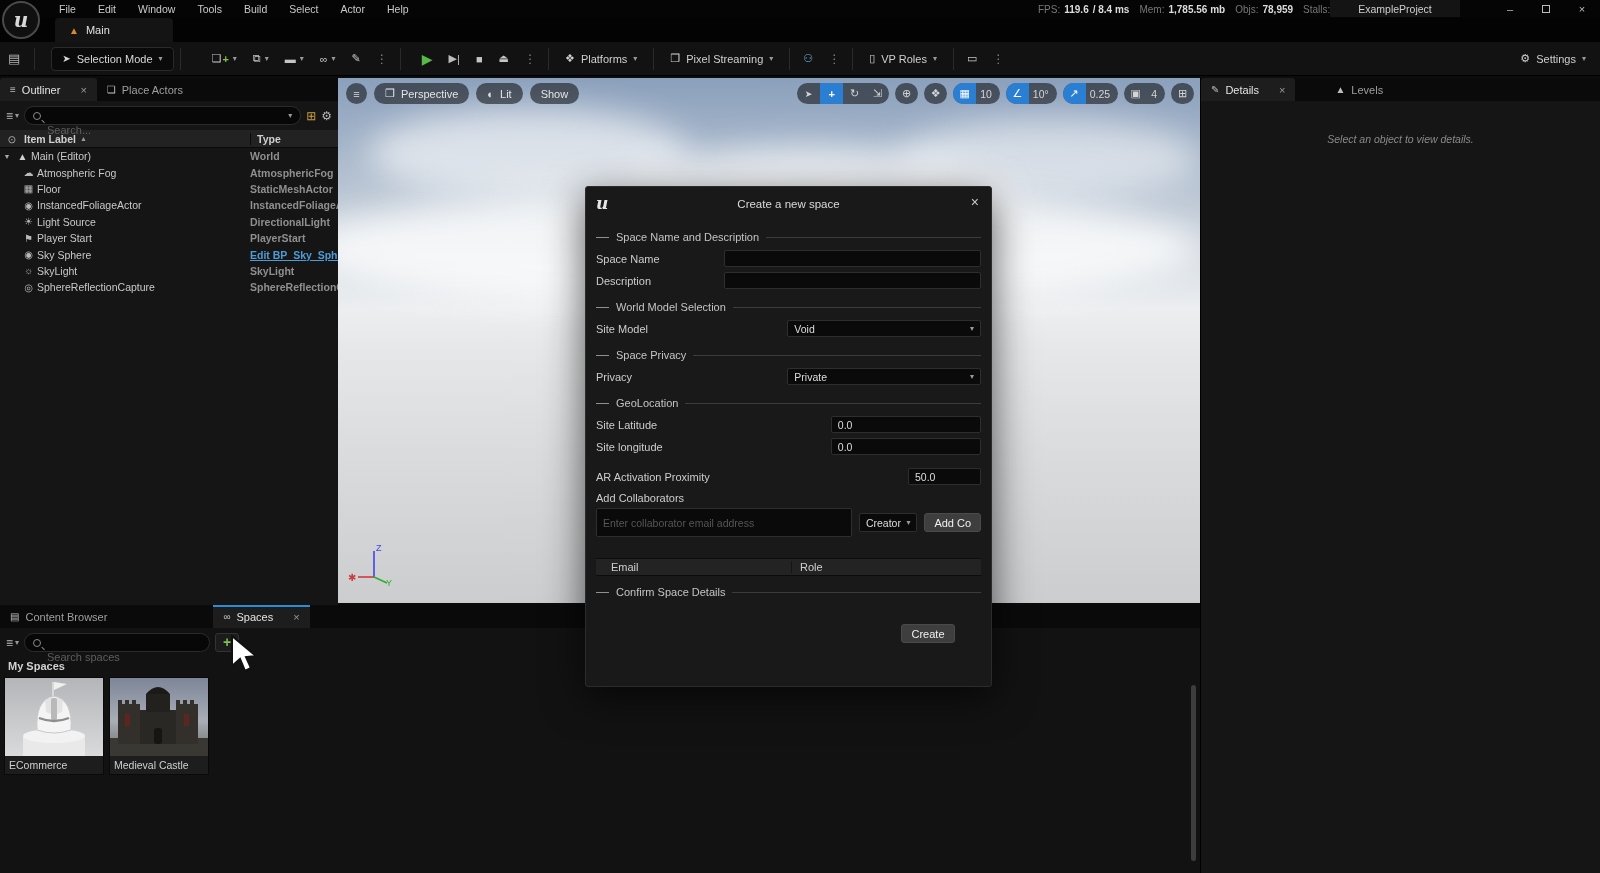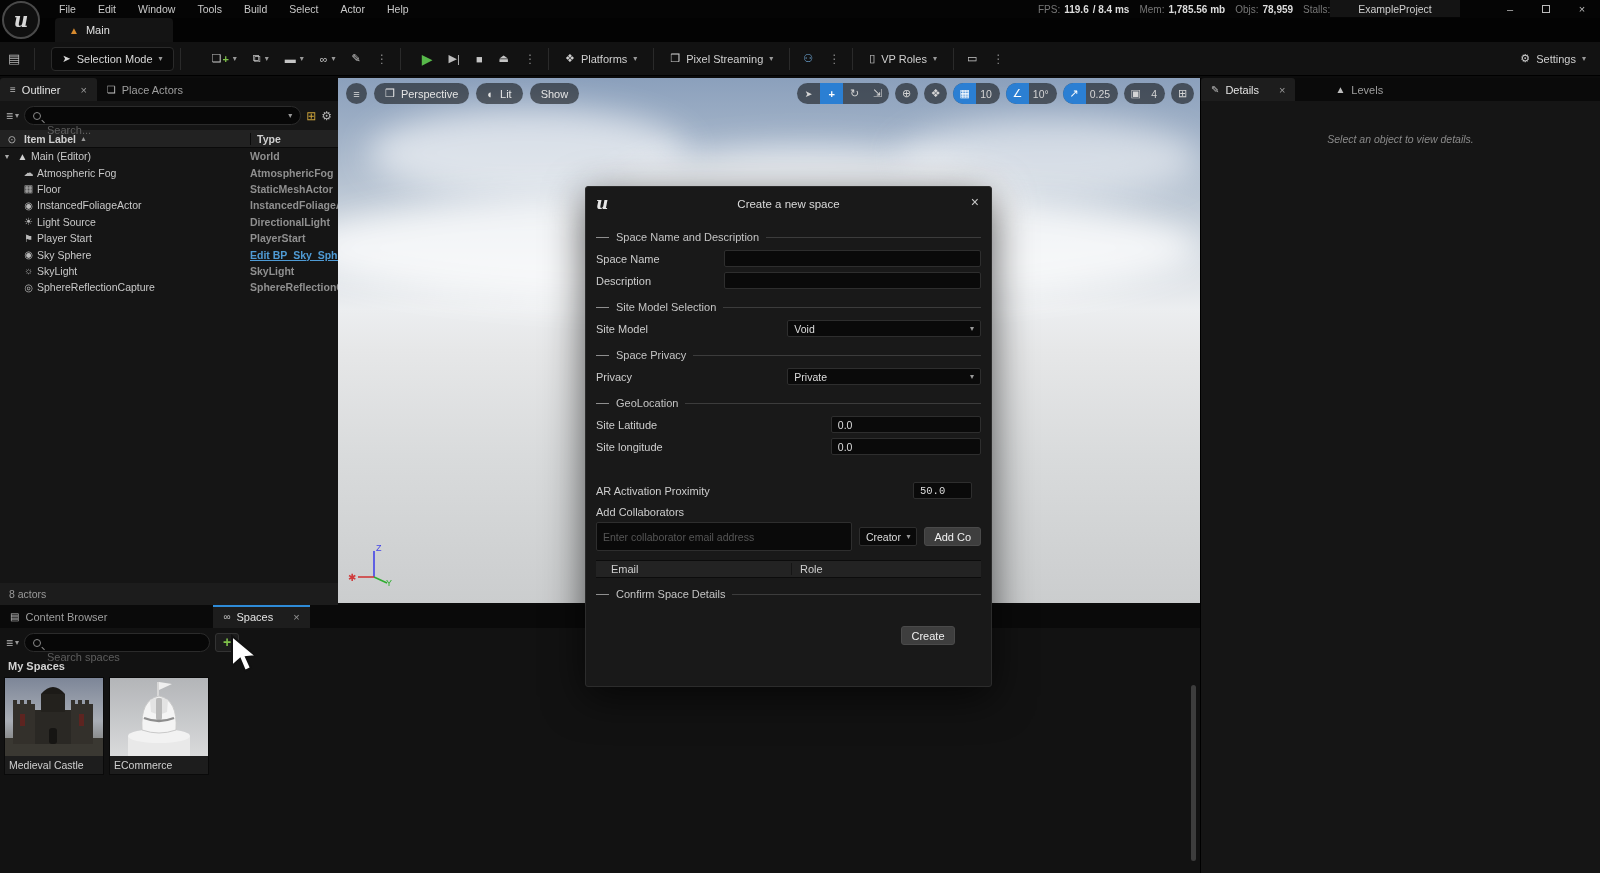--- a/index.html
+++ b/index.html
@@ -105,21 +105,21 @@
   .sec { display:flex; align-items:center; gap:7px; height:20px; color:#c4c4c4; margin-top:6px;text-align:center; }
   .sec .dash { width:13px; height:1px; background:#8f8f8f; }
   .sec .line { flex:1; height:1px; background:#3c3c3c; }
   .frow { display:flex; align-items:center; height:21px; margin:1px 0; }
   .flabel { color:#cdcdcd; }
   .finput { background:#0a0a0a; border:1px solid #2e2e2e; border-radius:2px; height:17px; color:#dcdcdc; font-size:10.5px; padding:0 6px; font-family:inherit; outline:none; }
   .finput::placeholder { color:#565656; }
   .fselect { background:#0a0a0a; border:1px solid #2e2e2e; border-radius:2px; height:17px; display:flex; align-items:center; color:#dcdcdc; font-size:10.5px; padding:0 6px; }
   .fselect .sval { flex:1; overflow:hidden; white-space:nowrap; }
   .collabrow { display:flex; align-items:center; gap:7px; margin-top:4px; }
-  .tblhdr { display:flex; height:18px; background:#232323; border-top:1px solid #0c0c0c; border-bottom:1px solid #0c0c0c; align-items:center; margin-top:9px; color:#cfcfcf; }
+  .tblhdr { display:flex; height:18px; background:#232323; border-top:1px solid #0c0c0c; border-bottom:1px solid #0c0c0c; align-items:center; margin-top:21px; color:#cfcfcf; }
   .tblhdr .th1 { width:196px; padding-left:15px; border-right:1px solid #151515; }
   .tblhdr .th2 { padding-left:8px; }
   .btn { background:#3e3e3e; border:1px solid #4a4a4a; border-radius:3px; color:#f0f0f0; font-size:11px; height:19px; display:flex; align-items:center; justify-content:center; }
   .create-row { display:flex; justify-content:flex-end; margin-top:22px; padding-right:26px; }
   .create-btn { width:54px; }
   
   .cursor { position:absolute; left:228px; top:634px; z-index:30; }
 </style>
 </head>
 <body>
@@ -327,23 +327,20 @@
         <span class="tlabel">SkyLight</span>
         <span class="ttype">SkyLight</span>
       </div>
       <div class="trow">
         <span class="indent"></span>
           <span class="ticn">◎</span>
         <span class="tlabel">SphereReflectionCapture</span>
         <span class="ttype">SphereReflectionCapture</span>
       </div>
     </div>
-    <div class="out-footer">
-        <span>8 actors</span>
-      </div>
   </div>
 
   <div class="panel" id="viewport">
     <div class="cloud" style="left:30px;top:30px;width:320px;height:90px;opacity:.7"></div>
     <div class="cloud" style="left:260px;top:70px;width:420px;height:110px;opacity:.85"></div>
     <div class="cloud" style="left:560px;top:40px;width:300px;height:80px;opacity:.6"></div>
     <div class="cloud" style="left:-40px;top:110px;width:900px;height:120px;opacity:.9"></div>
     <div class="vp-bar">
       <div class="vp-round">≡</div>
       <div class="vp-pill">
@@ -419,20 +416,40 @@
           <span class="chev">▾</span>
         </span>
       <div class="searchbox">
         <span class="mag"></span>
         <input placeholder="Search spaces" style="">
       </div>
       <div class="plusbtn">+</div>
     </div>
     <div class="myspaces">My Spaces</div>
     <div class="cards">
+      <div class="card">
+        <svg width="98" height="78" viewBox="0 0 98 78">
+          <defs>
+            <linearGradient id="esky" x1="0" y1="0" x2="0" y2="1">
+              <stop offset="0" stop-color="#b3b5b8"></stop>
+                <stop offset="1" stop-color="#d9dadb"></stop>
+            </linearGradient>
+          </defs>
+          <rect width="98" height="78" fill="url(#esky)"></rect>
+          <rect x="18" y="58" width="62" height="20" fill="#e9e9e9"></rect>
+          <ellipse cx="49" cy="58" rx="31" ry="7" fill="#f2f2f2"></ellipse>
+          <rect x="47" y="4" width="2" height="14" fill="#d8d8d8"></rect>
+          <path d="M49 4 L62 6 L49 12 Z" fill="#efefef"></path>
+          <path d="M32 52 Q30 22 49 18 Q68 22 66 52 Q49 58 32 52 Z" fill="#f4f4f4" stroke="#c9c9c9" stroke-width="1"></path>
+          <path d="M40 22 Q49 17 58 22 L57 34 Q49 38 41 34 Z" fill="#e3e3e3"></path>
+          <rect x="46" y="20" width="6" height="22" rx="2" fill="#b9b9b9"></rect>
+          <path d="M34 40 Q49 46 64 40" stroke="#8d8d8d" stroke-width="2.4" fill="none"></path>
+        </svg>
+        <div class="cap">ECommerce</div>
+      </div>
       <div class="card">
         <svg width="98" height="78" viewBox="0 0 98 78">
           <defs>
             <linearGradient id="csky" x1="0" y1="0" x2="0" y2="1">
               <stop offset="0" stop-color="#7d8698"></stop>
                 <stop offset=".55" stop-color="#a9aeb6"></stop>
                 <stop offset="1" stop-color="#6b6a64"></stop>
             </linearGradient>
           </defs>
           <rect width="98" height="78" fill="url(#csky)"></rect>
@@ -447,40 +464,20 @@
             <rect x="80" y="22" width="4" height="6" fill="#33302b"></rect>
           <rect x="30" y="32" width="36" height="34" fill="#2a2824"></rect>
           <rect x="36" y="16" width="24" height="18" fill="#23211d"></rect>
           <path d="M36 16 Q48 2 60 16 Z" fill="#1c1a17"></path>
           <rect x="15" y="36" width="5" height="12" fill="#5d2420"></rect>
           <rect x="74" y="36" width="5" height="12" fill="#5d2420"></rect>
           <rect x="44" y="50" width="8" height="16" rx="3" fill="#161513"></rect>
         </svg>
         <div class="cap">Medieval Castle</div>
       </div>
-      <div class="card">
-        <svg width="98" height="78" viewBox="0 0 98 78">
-          <defs>
-            <linearGradient id="esky" x1="0" y1="0" x2="0" y2="1">
-              <stop offset="0" stop-color="#b3b5b8"></stop>
-                <stop offset="1" stop-color="#d9dadb"></stop>
-            </linearGradient>
-          </defs>
-          <rect width="98" height="78" fill="url(#esky)"></rect>
-          <rect x="18" y="58" width="62" height="20" fill="#e9e9e9"></rect>
-          <ellipse cx="49" cy="58" rx="31" ry="7" fill="#f2f2f2"></ellipse>
-          <rect x="47" y="4" width="2" height="14" fill="#d8d8d8"></rect>
-          <path d="M49 4 L62 6 L49 12 Z" fill="#efefef"></path>
-          <path d="M32 52 Q30 22 49 18 Q68 22 66 52 Q49 58 32 52 Z" fill="#f4f4f4" stroke="#c9c9c9" stroke-width="1"></path>
-          <path d="M40 22 Q49 17 58 22 L57 34 Q49 38 41 34 Z" fill="#e3e3e3"></path>
-          <rect x="46" y="20" width="6" height="22" rx="2" fill="#b9b9b9"></rect>
-          <path d="M34 40 Q49 46 64 40" stroke="#8d8d8d" stroke-width="2.4" fill="none"></path>
-        </svg>
-        <div class="cap">ECommerce</div>
-      </div>
     </div>
     <div class="vscroll"></div>
   </div>
 
   <div class="panel" id="rightpanel">
     <div class="ptabs">
       <div class="ptab active">
         <span class="pticon">✎</span>
         <span>Details</span>
         <span class="x">×</span>
@@ -508,21 +505,21 @@
       <div class="frow">
         <span class="flabel" style="width:131px">Space Name</span>
         <input class="finput" style="width: 263px;">
       </div>
       <div class="frow">
         <span class="flabel" style="width:131px">Description</span>
         <input class="finput" style="width: 263px;">
       </div>
       <div class="sec">
         <span class="dash"></span>
-          <span>Site Model Selection</span>
+          <span>World Model Selection</span>
           <span class="line"></span>
       </div>
       <div class="frow">
         <span class="flabel" style="width:196px">Site Model</span>
         <div class="fselect" style="width:198px">
           <span class="sval">Void</span>
           <span class="chev">▾</span>
         </div>
       </div>
       <div class="sec">
@@ -543,23 +540,23 @@
           <span class="line"></span>
       </div>
       <div class="frow">
         <span class="flabel" style="width:238px">Site Latitude</span>
         <input class="finput" style="width: 152px;" value="0.0">
       </div>
       <div class="frow">
         <span class="flabel" style="width:238px">Site longitude</span>
         <input class="finput" style="width: 152px;" value="0.0">
       </div>
-      <div class="frow" style="margin-top:23px">
+      <div class="frow" style="margin-top:9px">
         <span class="flabel" style="width:317px">AR Activation Proximity</span>
-        <input class="finput" style="width: 59px; font-family: Liberation Mono, monospace;" value="50.0">
+        <input class="finput" style="width: 73px;" value="50.0">
       </div>
       <div style="margin-top:5px;color:#cdcdcd">Add Collaborators</div>
       <div class="collabrow">
         <input class="finput" style="width: 258px; height: 29px;" placeholder="Enter collaborator email address">
         <div class="fselect" style="width:59px;height:19px">
           <span class="sval">Creator</span>
           <span class="chev">▾</span>
         </div>
         <div class="btn" style="width:57px">Add Co</div>
       </div>

